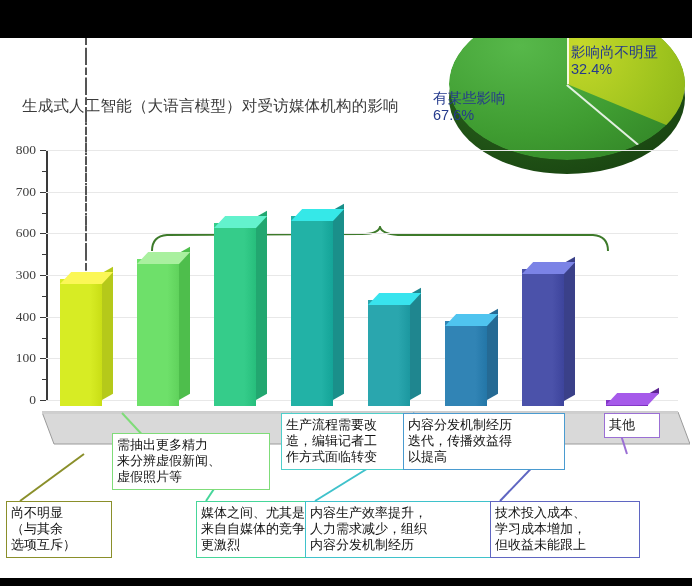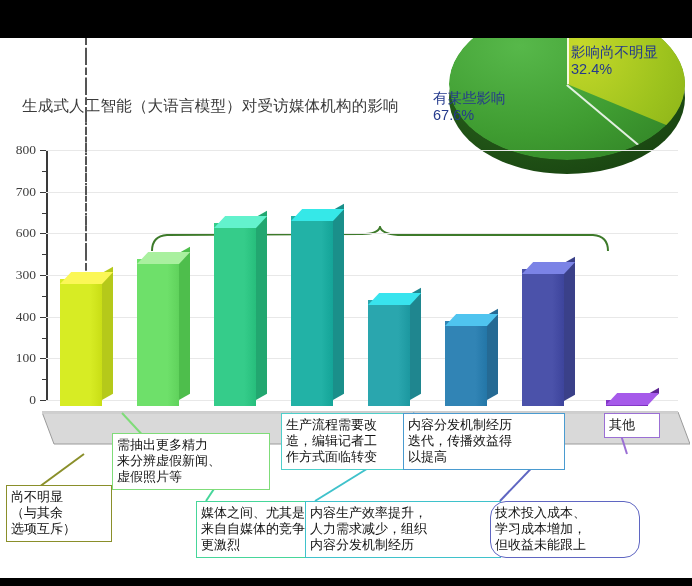--- a/index.html
+++ b/index.html
@@ -223,38 +223,38 @@
         </svg>
         <svg width="51" height="49" style="position:absolute;left:497px;top:415px;">
           <path d="M48 1 L3 48" stroke="#5f66c2" stroke-width="2" fill="none"></path>
         </svg>
         <svg width="19" height="43" style="position:absolute;left:611px;top:374px;">
           <path d="M16 42 L3 1" stroke="#9b6fd4" stroke-width="2" fill="none"></path>
         </svg>
       </div>
 
     <div id="anno-holder">
-        <div class="anno" style="left: 6px; top: 447px; width: 96px; border-color: rgb(138, 143, 42);">尚不明显
+        <div class="anno" style="left: 6px; top: 463px; width: 96px; border-color: rgb(138, 143, 42);">尚不明显
 （与其余
 选项互斥）</div>
         <div class="anno" style="left: 112px; top: 375px; width: 148px; border-color: rgb(127, 220, 121); margin-top: 20px;">需抽出更多精力
 来分辨虚假新闻、
 虚假照片等</div>
         <div class="anno" style="left: 196px; top: 463px; width: 156px; border-color: rgb(70, 214, 154);">媒体之间、尤其是
 来自自媒体的竞争
 更激烈</div>
         <div class="anno" style="left: 281px; top: 375px; width: 140px; border-color: rgb(78, 207, 203);">生产流程需要改
 造，编辑记者工
 作方式面临转变</div>
         <div class="anno" style="left: 305px; top: 463px; width: 186px; border-color: rgb(63, 194, 203);">内容生产效率提升，
 人力需求减少，组织
 内容分发机制经历</div>
         <div class="anno" style="left: 403px; top: 375px; width: 152px; border-color: rgb(74, 155, 208);">内容分发机制经历
 迭代，传播效益得
 以提高</div>
-        <div class="anno" style="left: 490px; top: 463px; width: 140px; border-color: rgb(95, 102, 194); border-radius: 16px;">技术投入成本、
+        <div class="anno" style="left: 490px; top: 463px; width: 140px; border-color: rgb(95, 102, 194);">技术投入成本、
 学习成本增加，
 但收益未能跟上</div>
         <div class="anno" style="left: 604px; top: 375px; width: 46px; border-color: rgb(155, 111, 212);">其他</div>
       </div>
 
   </div>
 </div>
 
 </body></html>

